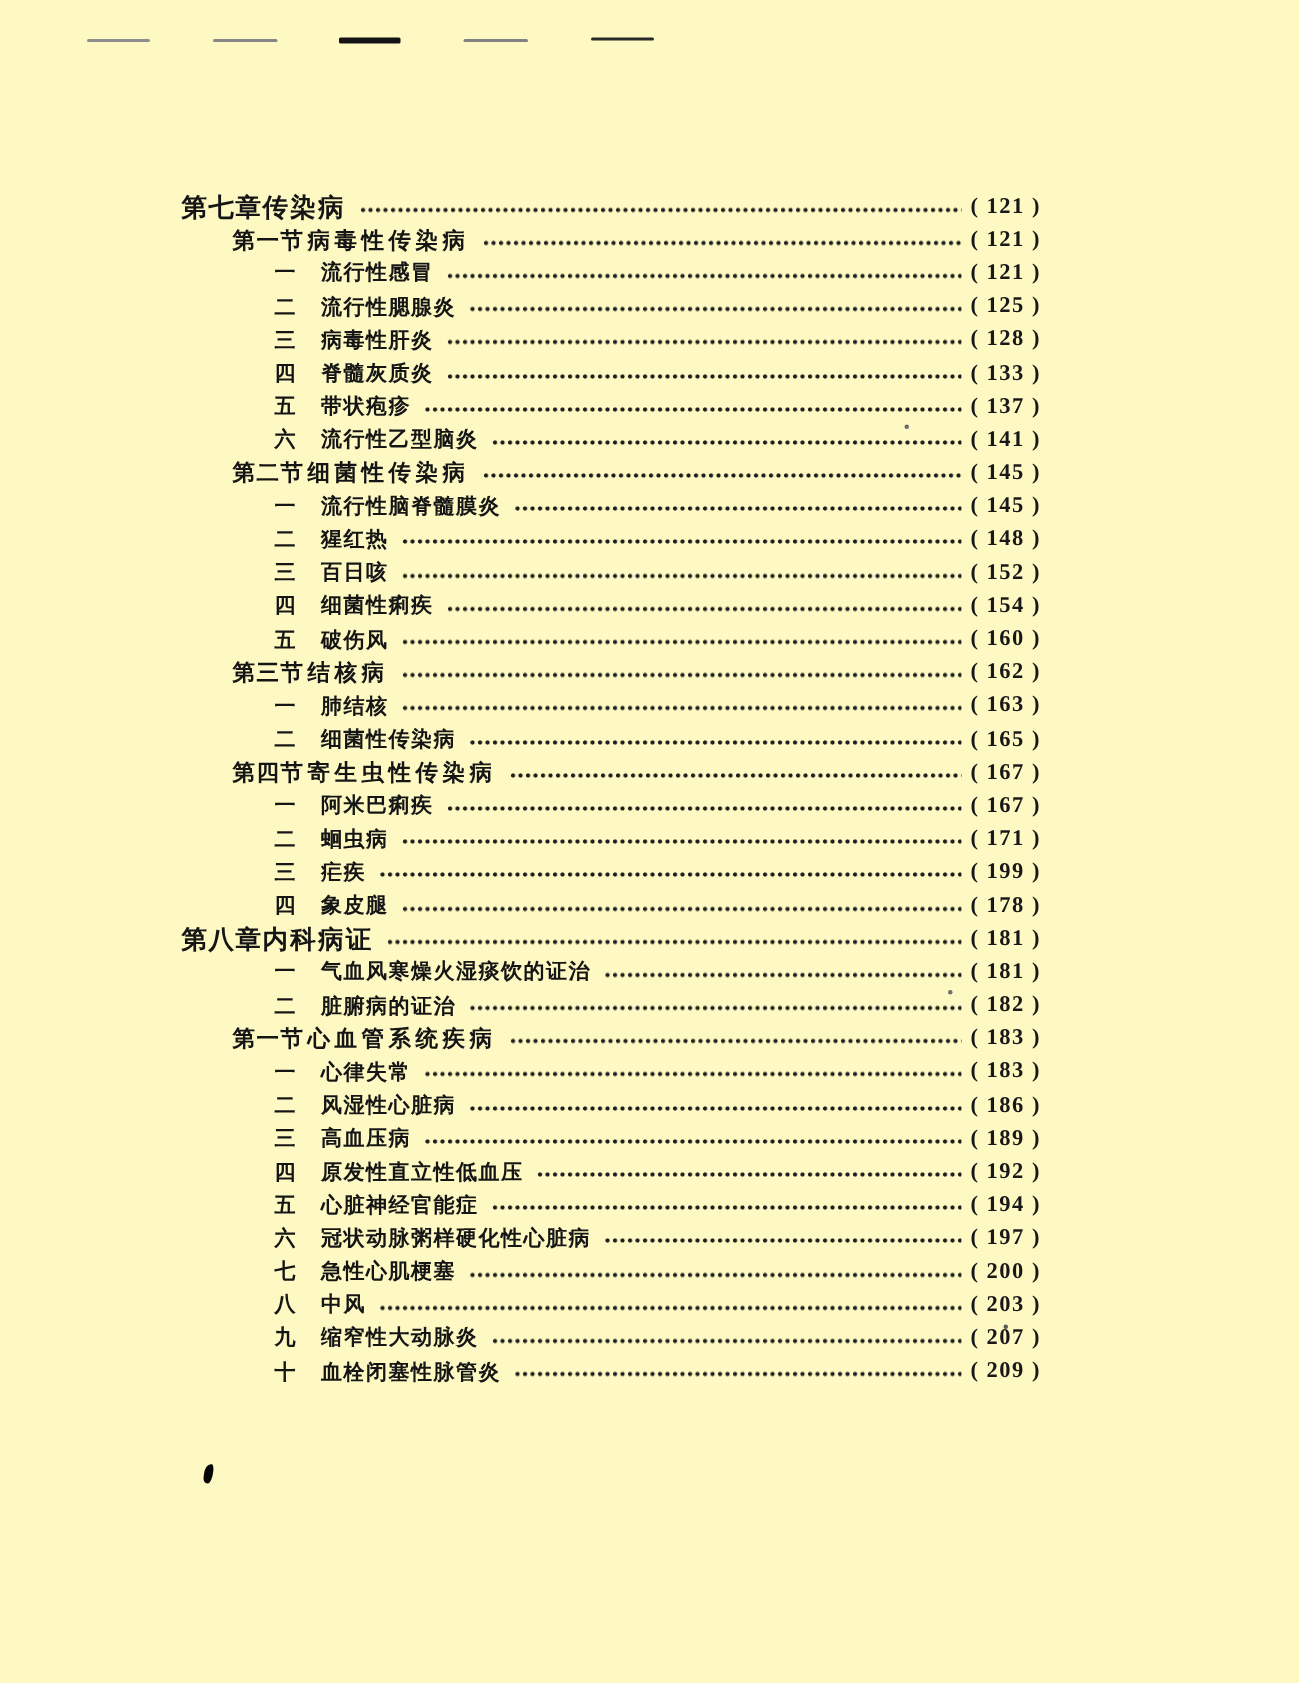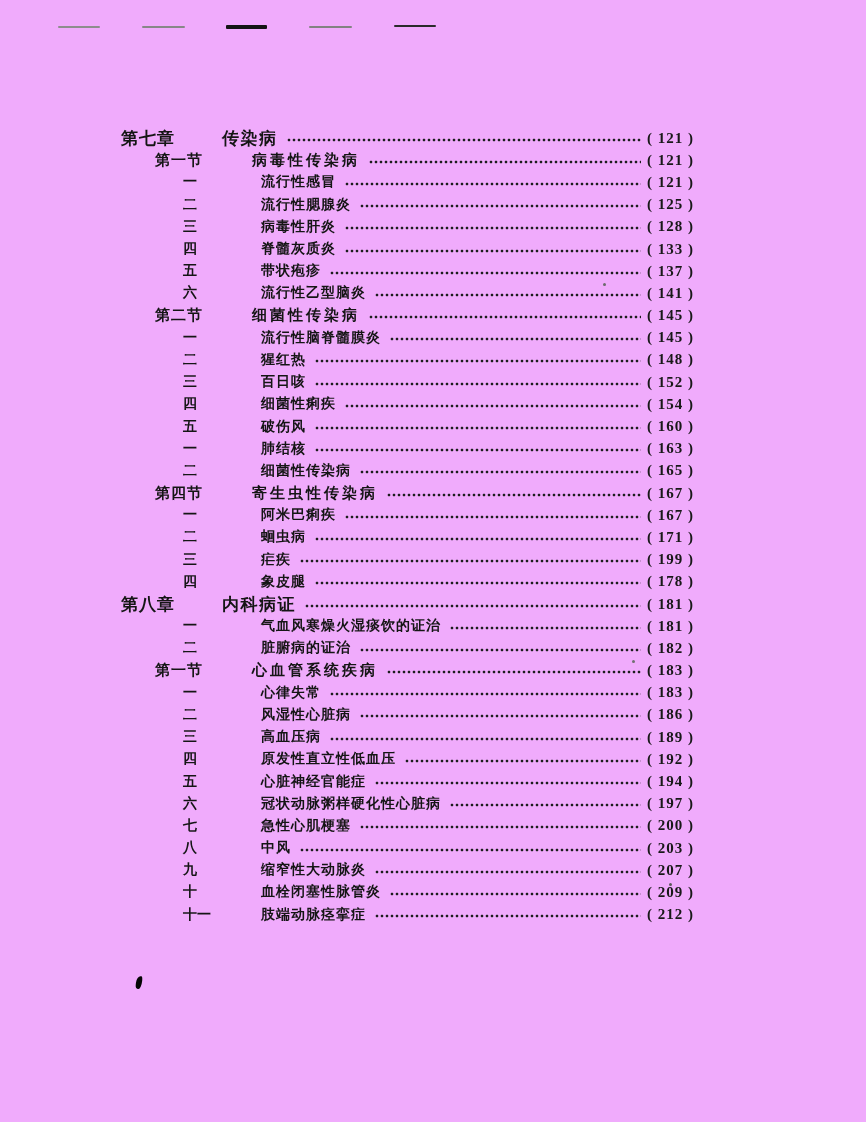--- a/index.html
+++ b/index.html
@@ -5,21 +5,21 @@
   html, body { margin: 0; padding: 0; }
   body {
     width: 866px; height: 1122px;
     background: #ffffff;
     position: relative;
     overflow: hidden;
     font-family: "Liberation Sans", sans-serif;
   }
   .scan-page {
     position: absolute; inset: 0;
-    background: #f0abfc;
+    background: #fef9c3;
   }
   
   .dash { position: absolute; border-radius: 1px; }
   
   .speck { position: absolute; border-radius: 50%; }
   .ink-blot {
     position: absolute;
     border-radius: 75% 25% 55% 45% / 60% 40% 70% 30%;
     transform: rotate(6deg);
   }
@@ -29,21 +29,21 @@
     left: 121px; top: 127px; width: 606px;
     color: #151515;
   }
   .row {
     display: flex;
     align-items: center;
     height: 22.2px;
     white-space: nowrap;
   }
   .row .num { flex: none; }
-  .row .title { flex: none; margin-left: 47px; }
+  .row .title { flex: none; }
   .level-chapter { font-size: 17px; font-weight: bold; letter-spacing: 1px; }
   .level-chapter .num { width: 54px; }
   .level-chapter .title { letter-spacing: 1.5px; }
   .level-section { font-size: 15px; font-weight: bold; padding-left: 34px; }
   .level-section .num { width: 50px; margin-right: 0; letter-spacing: 1px; }
   .level-section .title { letter-spacing: 3px; }
   .level-item { font-size: 14px; font-weight: bold; padding-left: 62px; }
   .level-item .num { min-width: 31px; }
   .level-item .title { letter-spacing: 1px; }
   .leader {
@@ -155,20 +155,26 @@
         <span class="title">细菌性痢疾</span>
         <span class="leader"></span>
         <span class="pagenum">( 154 )</span>
       </div>
       <div class="row level-item">
         <span class="num">五</span>
         <span class="title">破伤风</span>
         <span class="leader"></span>
         <span class="pagenum">( 160 )</span>
       </div>
+      <div class="row level-section">
+        <span class="num">第三节</span>
+        <span class="title">结核病</span>
+        <span class="leader"></span>
+        <span class="pagenum">( 162 )</span>
+      </div>
       <div class="row level-item">
         <span class="num">一</span>
         <span class="title">肺结核</span>
         <span class="leader"></span>
         <span class="pagenum">( 163 )</span>
       </div>
       <div class="row level-item">
         <span class="num">二</span>
         <span class="title">细菌性传染病</span>
         <span class="leader"></span>
@@ -280,26 +286,20 @@
         <span class="num">九</span>
         <span class="title">缩窄性大动脉炎</span>
         <span class="leader"></span>
         <span class="pagenum">( 207 )</span>
       </div>
       <div class="row level-item">
         <span class="num">十</span>
         <span class="title">血栓闭塞性脉管炎</span>
         <span class="leader"></span>
         <span class="pagenum">( 209 )</span>
-      </div>
-      <div class="row level-item">
-        <span class="num">十一</span>
-        <span class="title">肢端动脉痉挛症</span>
-        <span class="leader"></span>
-        <span class="pagenum">( 212 )</span>
       </div>
     </div>
   <div id="artifacts">
       <div class="ink-blot" style="left: 136px; top: 976px; width: 6px; height: 13px; background: rgb(5, 5, 5);"></div>
       <div class="speck" style="left: 603px; top: 283px; width: 3px; height: 3px; background: rgb(106, 106, 106);"></div>
       <div class="speck" style="left: 632px; top: 660px; width: 3px; height: 3px; background: rgb(112, 112, 112);"></div>
       <div class="speck" style="left: 669px; top: 883px; width: 3px; height: 3px; background: rgb(90, 90, 90);"></div>
     </div>
 </div>
 

